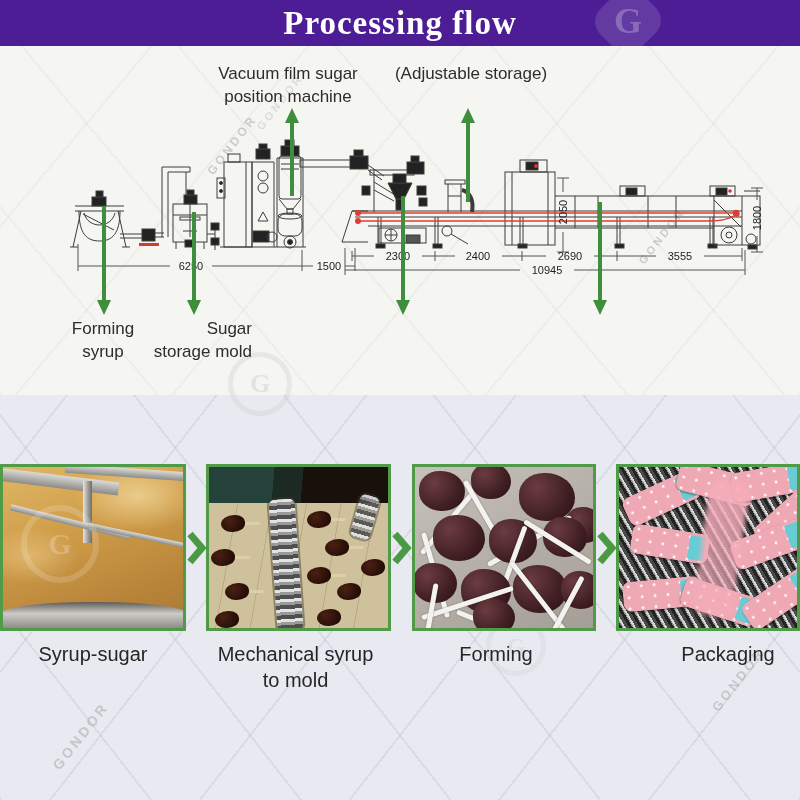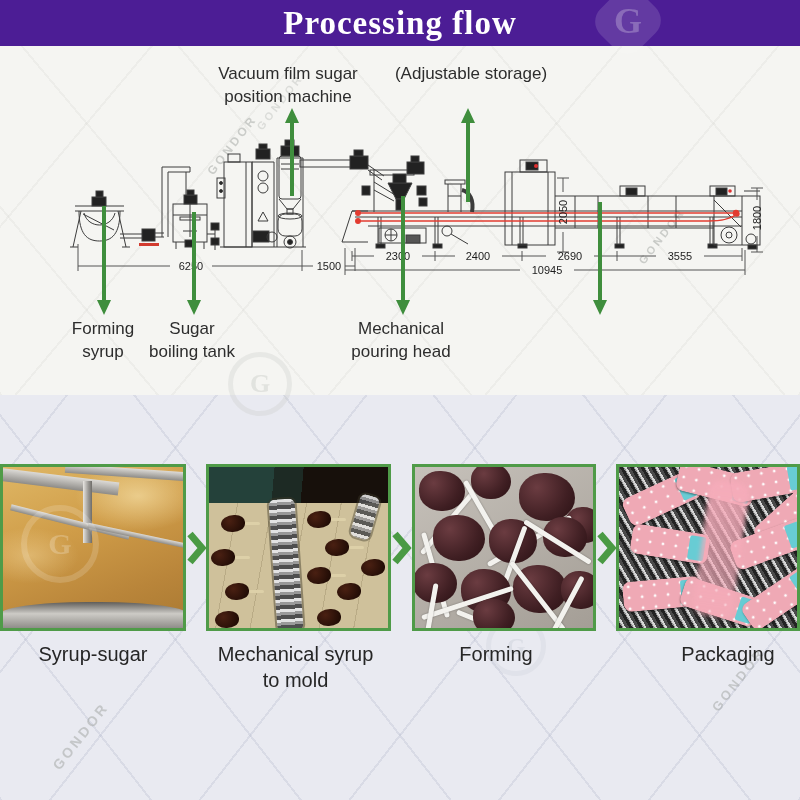--- a/index.html
+++ b/index.html
@@ -332,27 +332,23 @@
     <div>Vacuum film sugar</div>
     <div>position machine</div>
   </div>
   <div class="mlabel" style="left:378px;top:62px;width:186px;">
     <div>(Adjustable storage)</div>
   </div>
   <div class="mlabel" style="left:53px;top:317px;width:100px;">
     <div>Forming</div>
     <div>syrup</div>
   </div>
-  <div class="mlabel" style="left:132px;top:317px;width:120px;">
+  <div class="mlabel" style="left:132px;top:317px;width:120px;text-align:right;">
     <div>Sugar</div>
-    <div>boiling tank</div>
-  </div>
-  <div class="mlabel" style="left:336px;top:317px;width:130px;">
-    <div>Mechanical</div>
-    <div>pouring head</div>
+    <div>storage mold</div>
   </div>
 
   <div class="proc-header">
     
     
     
   </div>
 
   <div class="photo p1" style="left:0;width:180px;">
     <div class="p1-glare"></div>

